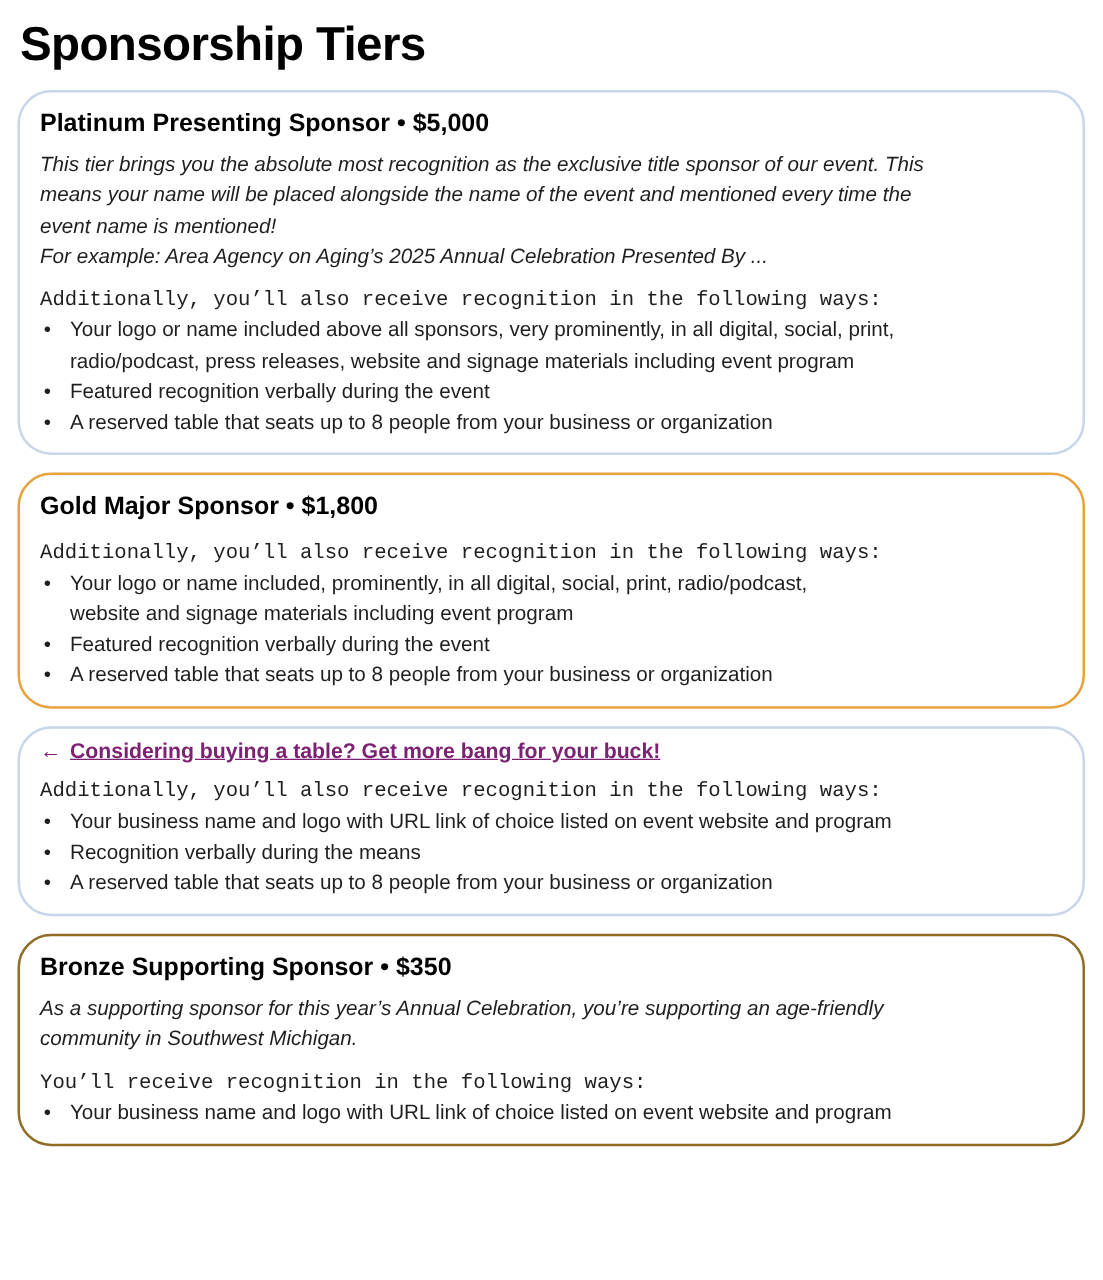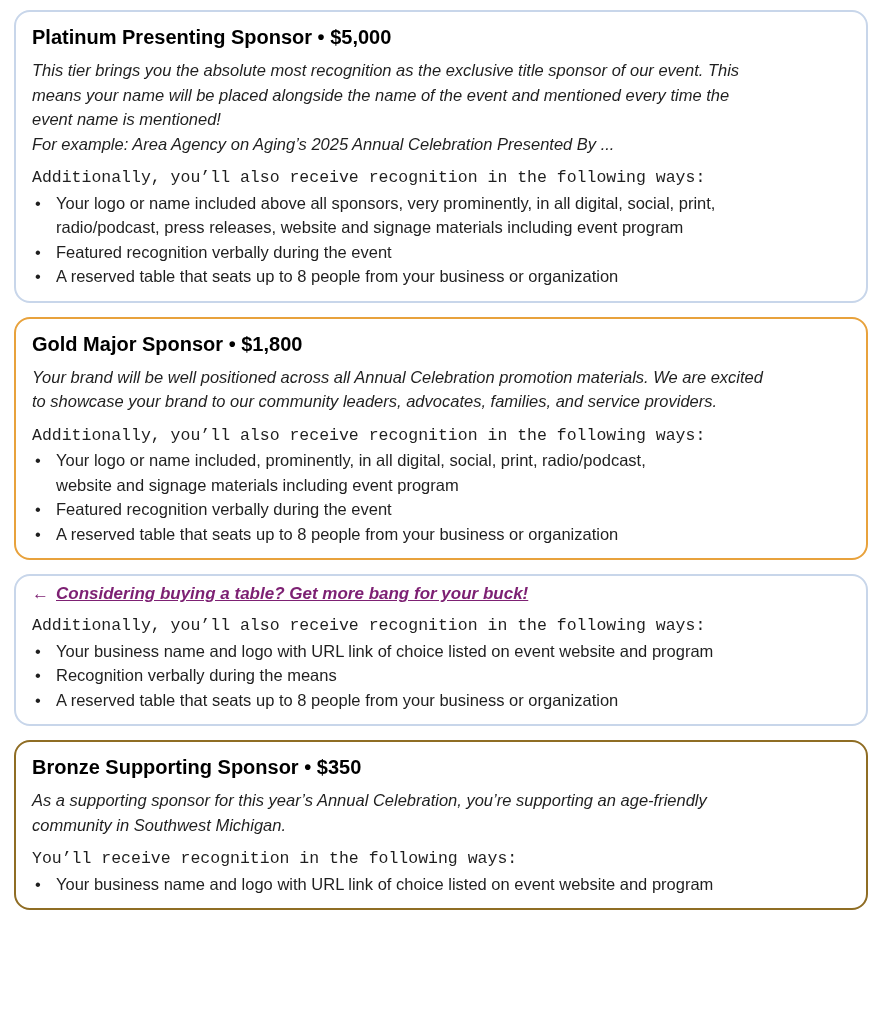--- a/index.html
+++ b/index.html
@@ -9,21 +9,21 @@
     color: #1f1f1f;
     overflow: hidden;
   }
   .page { padding: 10px 14px 0 14px; box-sizing: border-box; }
   .page-title {
     font-size: 38px; font-weight: bold; color: #000;
     margin: 6px 0 14px 2px; letter-spacing: -0.5px; line-height: 1.1;
   }
   .tier-card {
     border: 2px solid #ccc;
-    border-radius: 16px;
+    border-radius: 27px;
     padding: 8px 16px 12px 16px;
     margin-bottom: 14px;
     background: #fff;
   }
   .tier-heading-row { display: flex; align-items: baseline; gap: 14px; }
   .tier-heading {
     font-size: 20px; font-weight: bold; color: #000;
     margin: 4px 0 2px 0; line-height: 1.3;
   }
   .tier-intro {
@@ -36,27 +36,28 @@
     font-family: Liberation Mono, monospace;
   }
   ul.bullets { list-style: none; margin: 0; padding: 0; font-size: 16.5px; line-height: 24.5px; }
   li.bullet { display: flex; }
   .bullet-marker { flex: none; width: 21px; padding-left: 3px; }
   .bullet-text { flex: 1; white-space: pre-line; }
   .table-link {
     font-size: 17px; font-weight: bold; text-decoration: none; white-space: nowrap;
   }
   .table-link .arrow { text-decoration: none; margin-right: 7px; font-weight: bold; }
-  .table-link .link-text { text-decoration: underline; font-style: italic; }
+  .table-link .link-text { text-decoration: underline; }
 </style>
 </head>
 <body>
 
 <div class="page">
 
+  <h1 class="page-title">Sponsorship Tiers</h1>
 
   <section class="tier-card" style="border-color: rgb(200, 214, 234);">
     <div class="tier-heading-row">
       <h2 class="tier-heading">Platinum Presenting Sponsor • $5,000</h2>
     </div>
     <p class="tier-intro">This tier brings you the absolute most recognition as the exclusive title sponsor of our event. This
 means your name will be placed alongside the name of the event and mentioned every time the
 event name is mentioned!
 For example: Area Agency on Aging’s 2025 Annual Celebration Presented By ...</p>
     <p class="lead-in">Additionally, you’ll also receive recognition in the following ways:</p>
@@ -74,22 +75,20 @@
         <span class="bullet-marker">•</span>
         <span class="bullet-text">A reserved table that seats up to 8 people from your business or organization</span>
       </li>
     </ul>
   </section>
 
   <section class="tier-card" style="border-color: rgb(232, 162, 60);">
     <div class="tier-heading-row">
       <h2 class="tier-heading">Gold Major Sponsor • $1,800</h2>
     </div>
-    <p class="tier-intro">Your brand will be well positioned across all Annual Celebration promotion materials. We are excited
-to showcase your brand to our community leaders, advocates, families, and service providers.</p>
     <p class="lead-in">Additionally, you’ll also receive recognition in the following ways:</p>
     <ul class="bullets">
       <li class="bullet">
         <span class="bullet-marker">•</span>
         <span class="bullet-text">Your logo or name included, prominently, in all digital, social, print, radio/podcast,
 website and signage materials including event program</span>
       </li>
       <li class="bullet">
         <span class="bullet-marker">•</span>
         <span class="bullet-text">Featured recognition verbally during the event</span>

